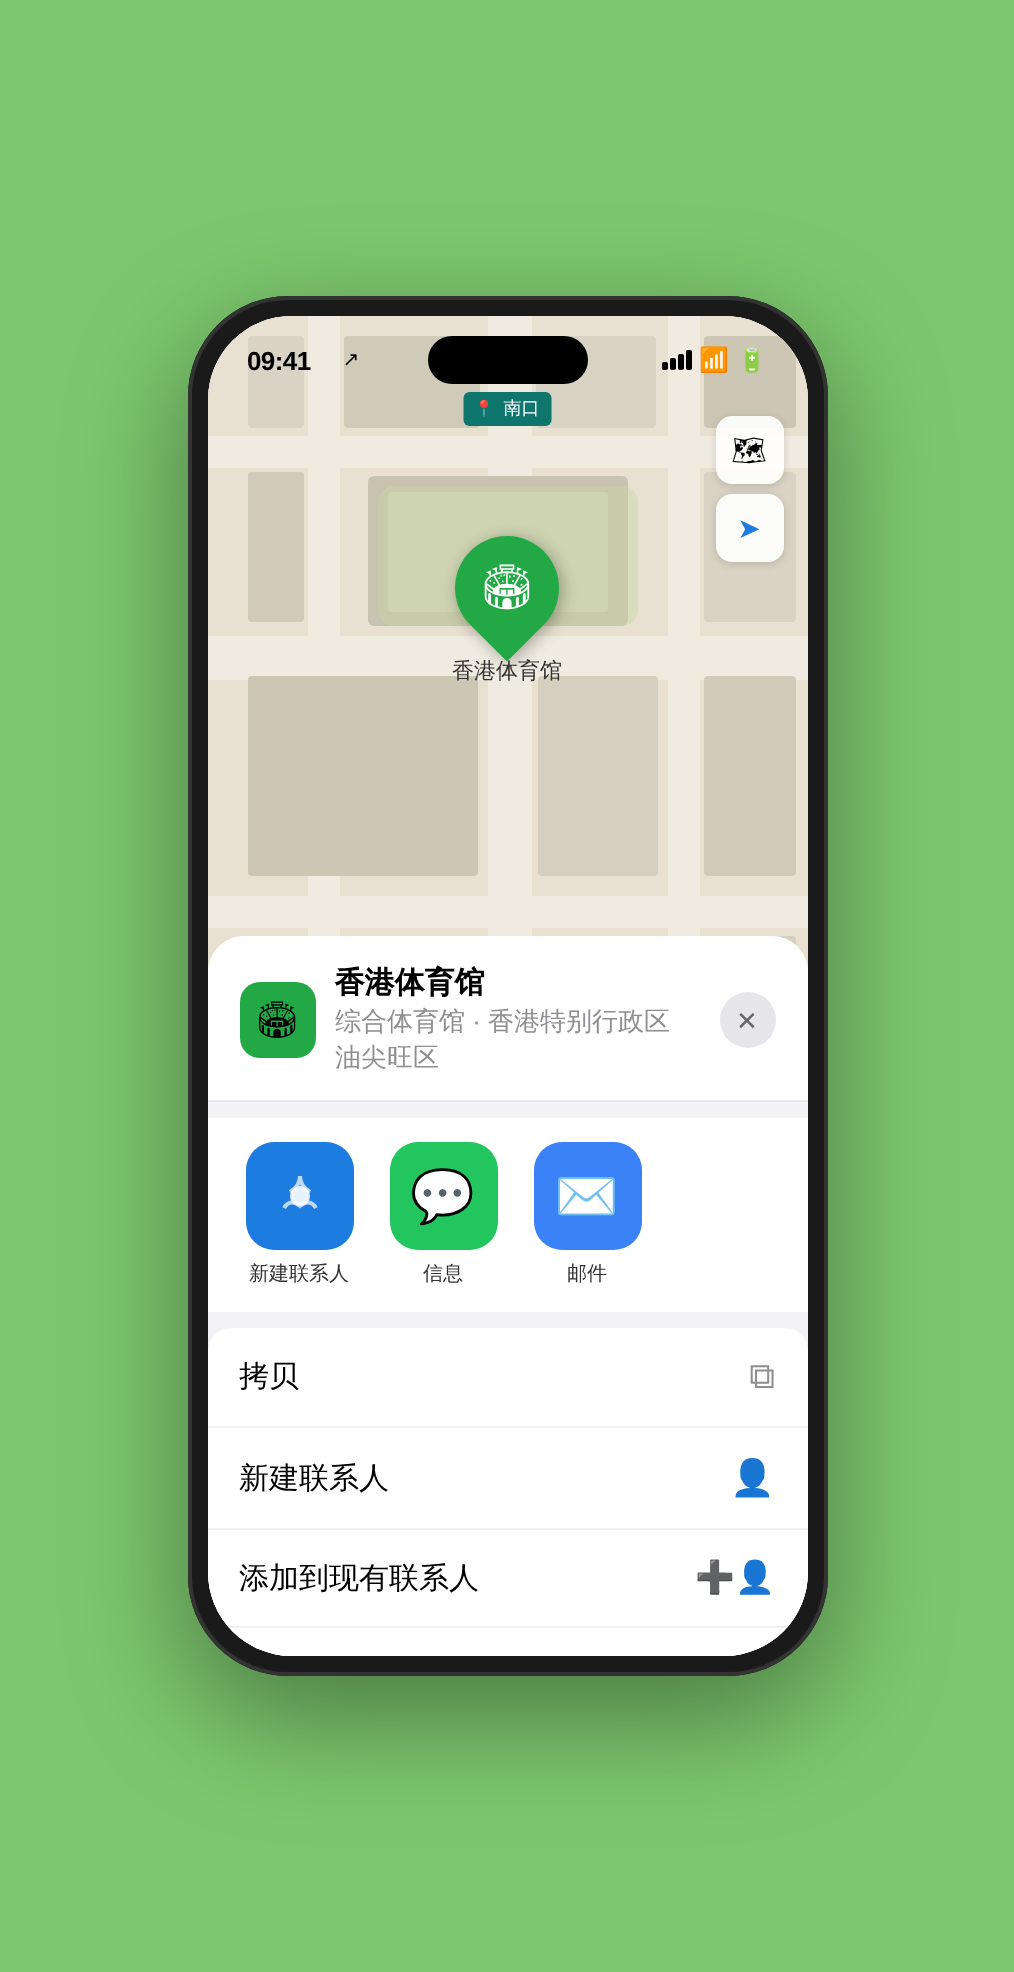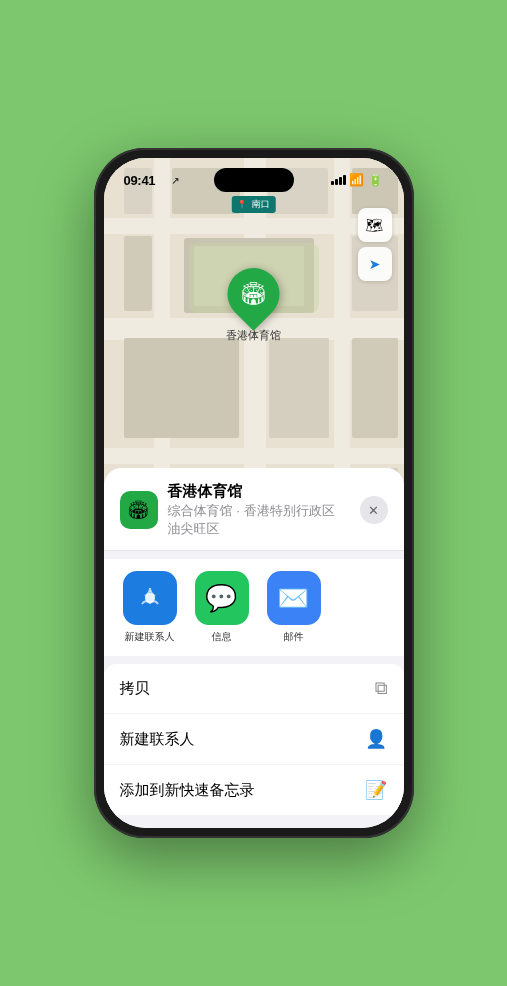--- a/index.html
+++ b/index.html
@@ -402,20 +402,24 @@
       <div class="action-list">
         <div class="action-item">
           <span class="action-label">拷贝</span>
           <span class="action-icon">⧉</span>
         </div>
         <div class="action-item">
           <span class="action-label">新建联系人</span>
           <span class="action-icon">👤</span>
         </div>
         <div class="action-item">
+          <span class="action-label">添加到现有联系人</span>
+          <span class="action-icon" style="font-size:16px;">➕👤</span>
+        </div>
+        <div class="action-item">
           <span class="action-label">添加到新快速备忘录</span>
           <span class="action-icon">📝</span>
         </div>
 
       </div>
 
     </div>
 
   </div>
 </div>

